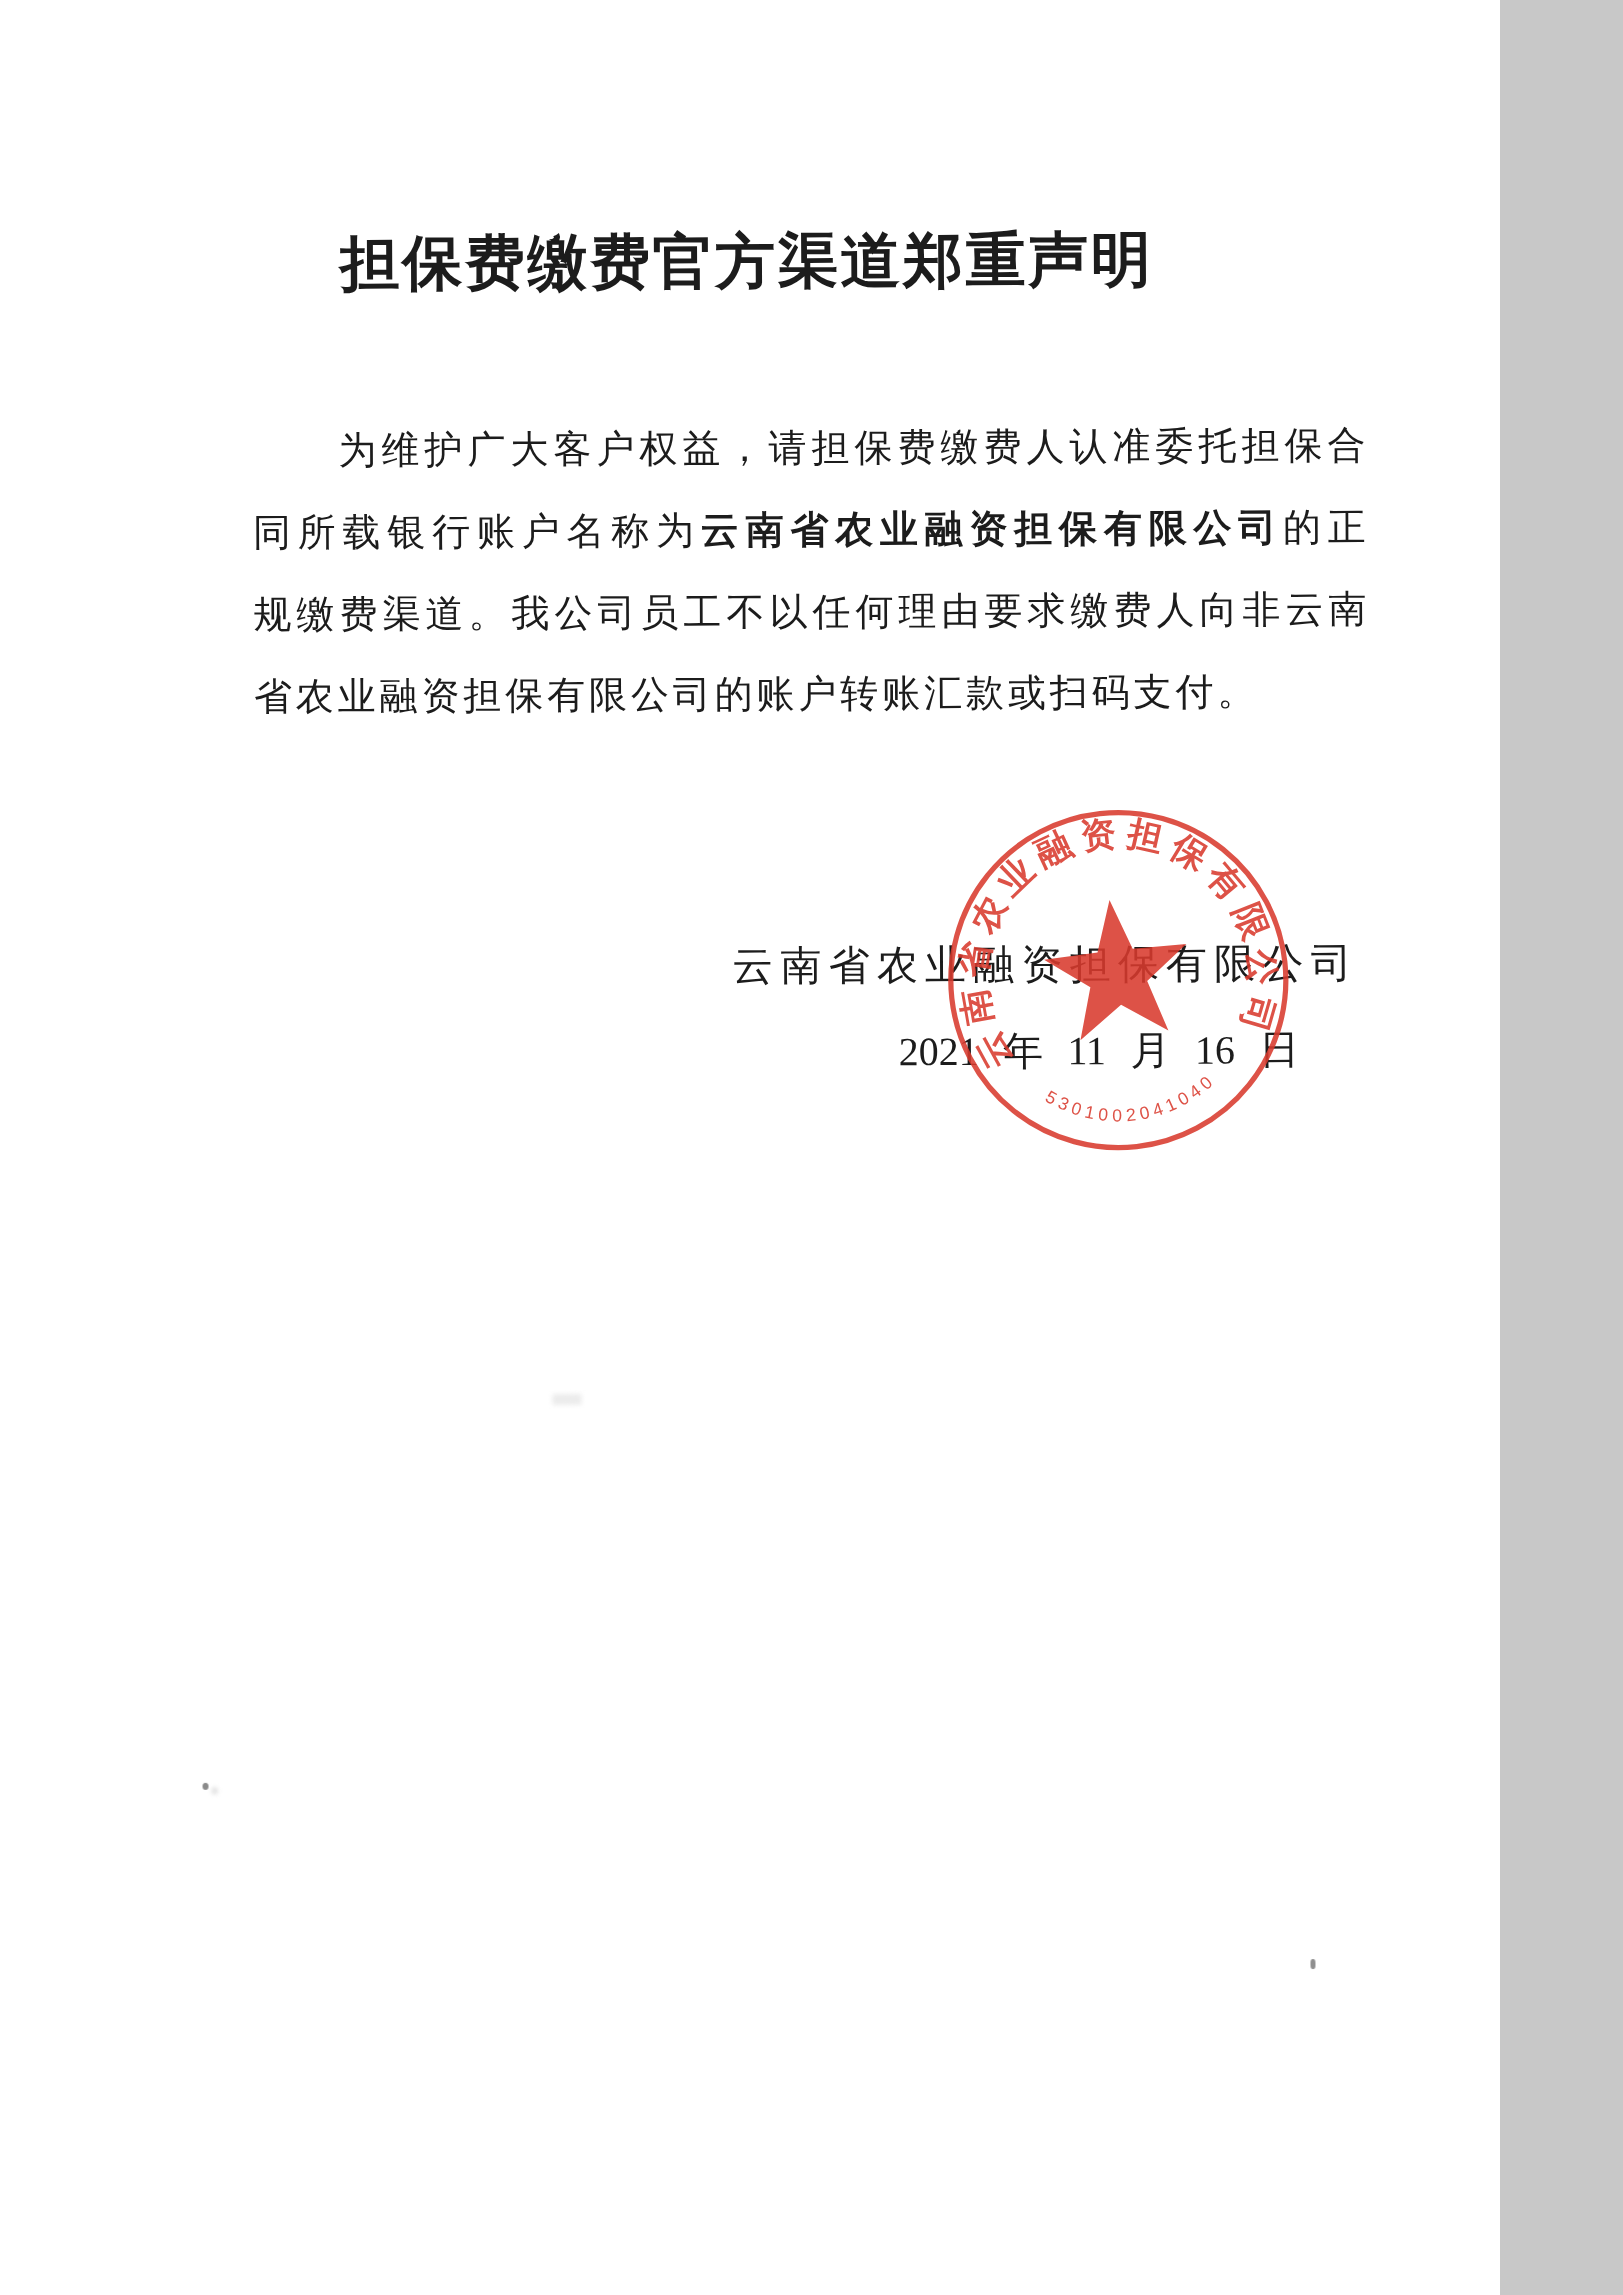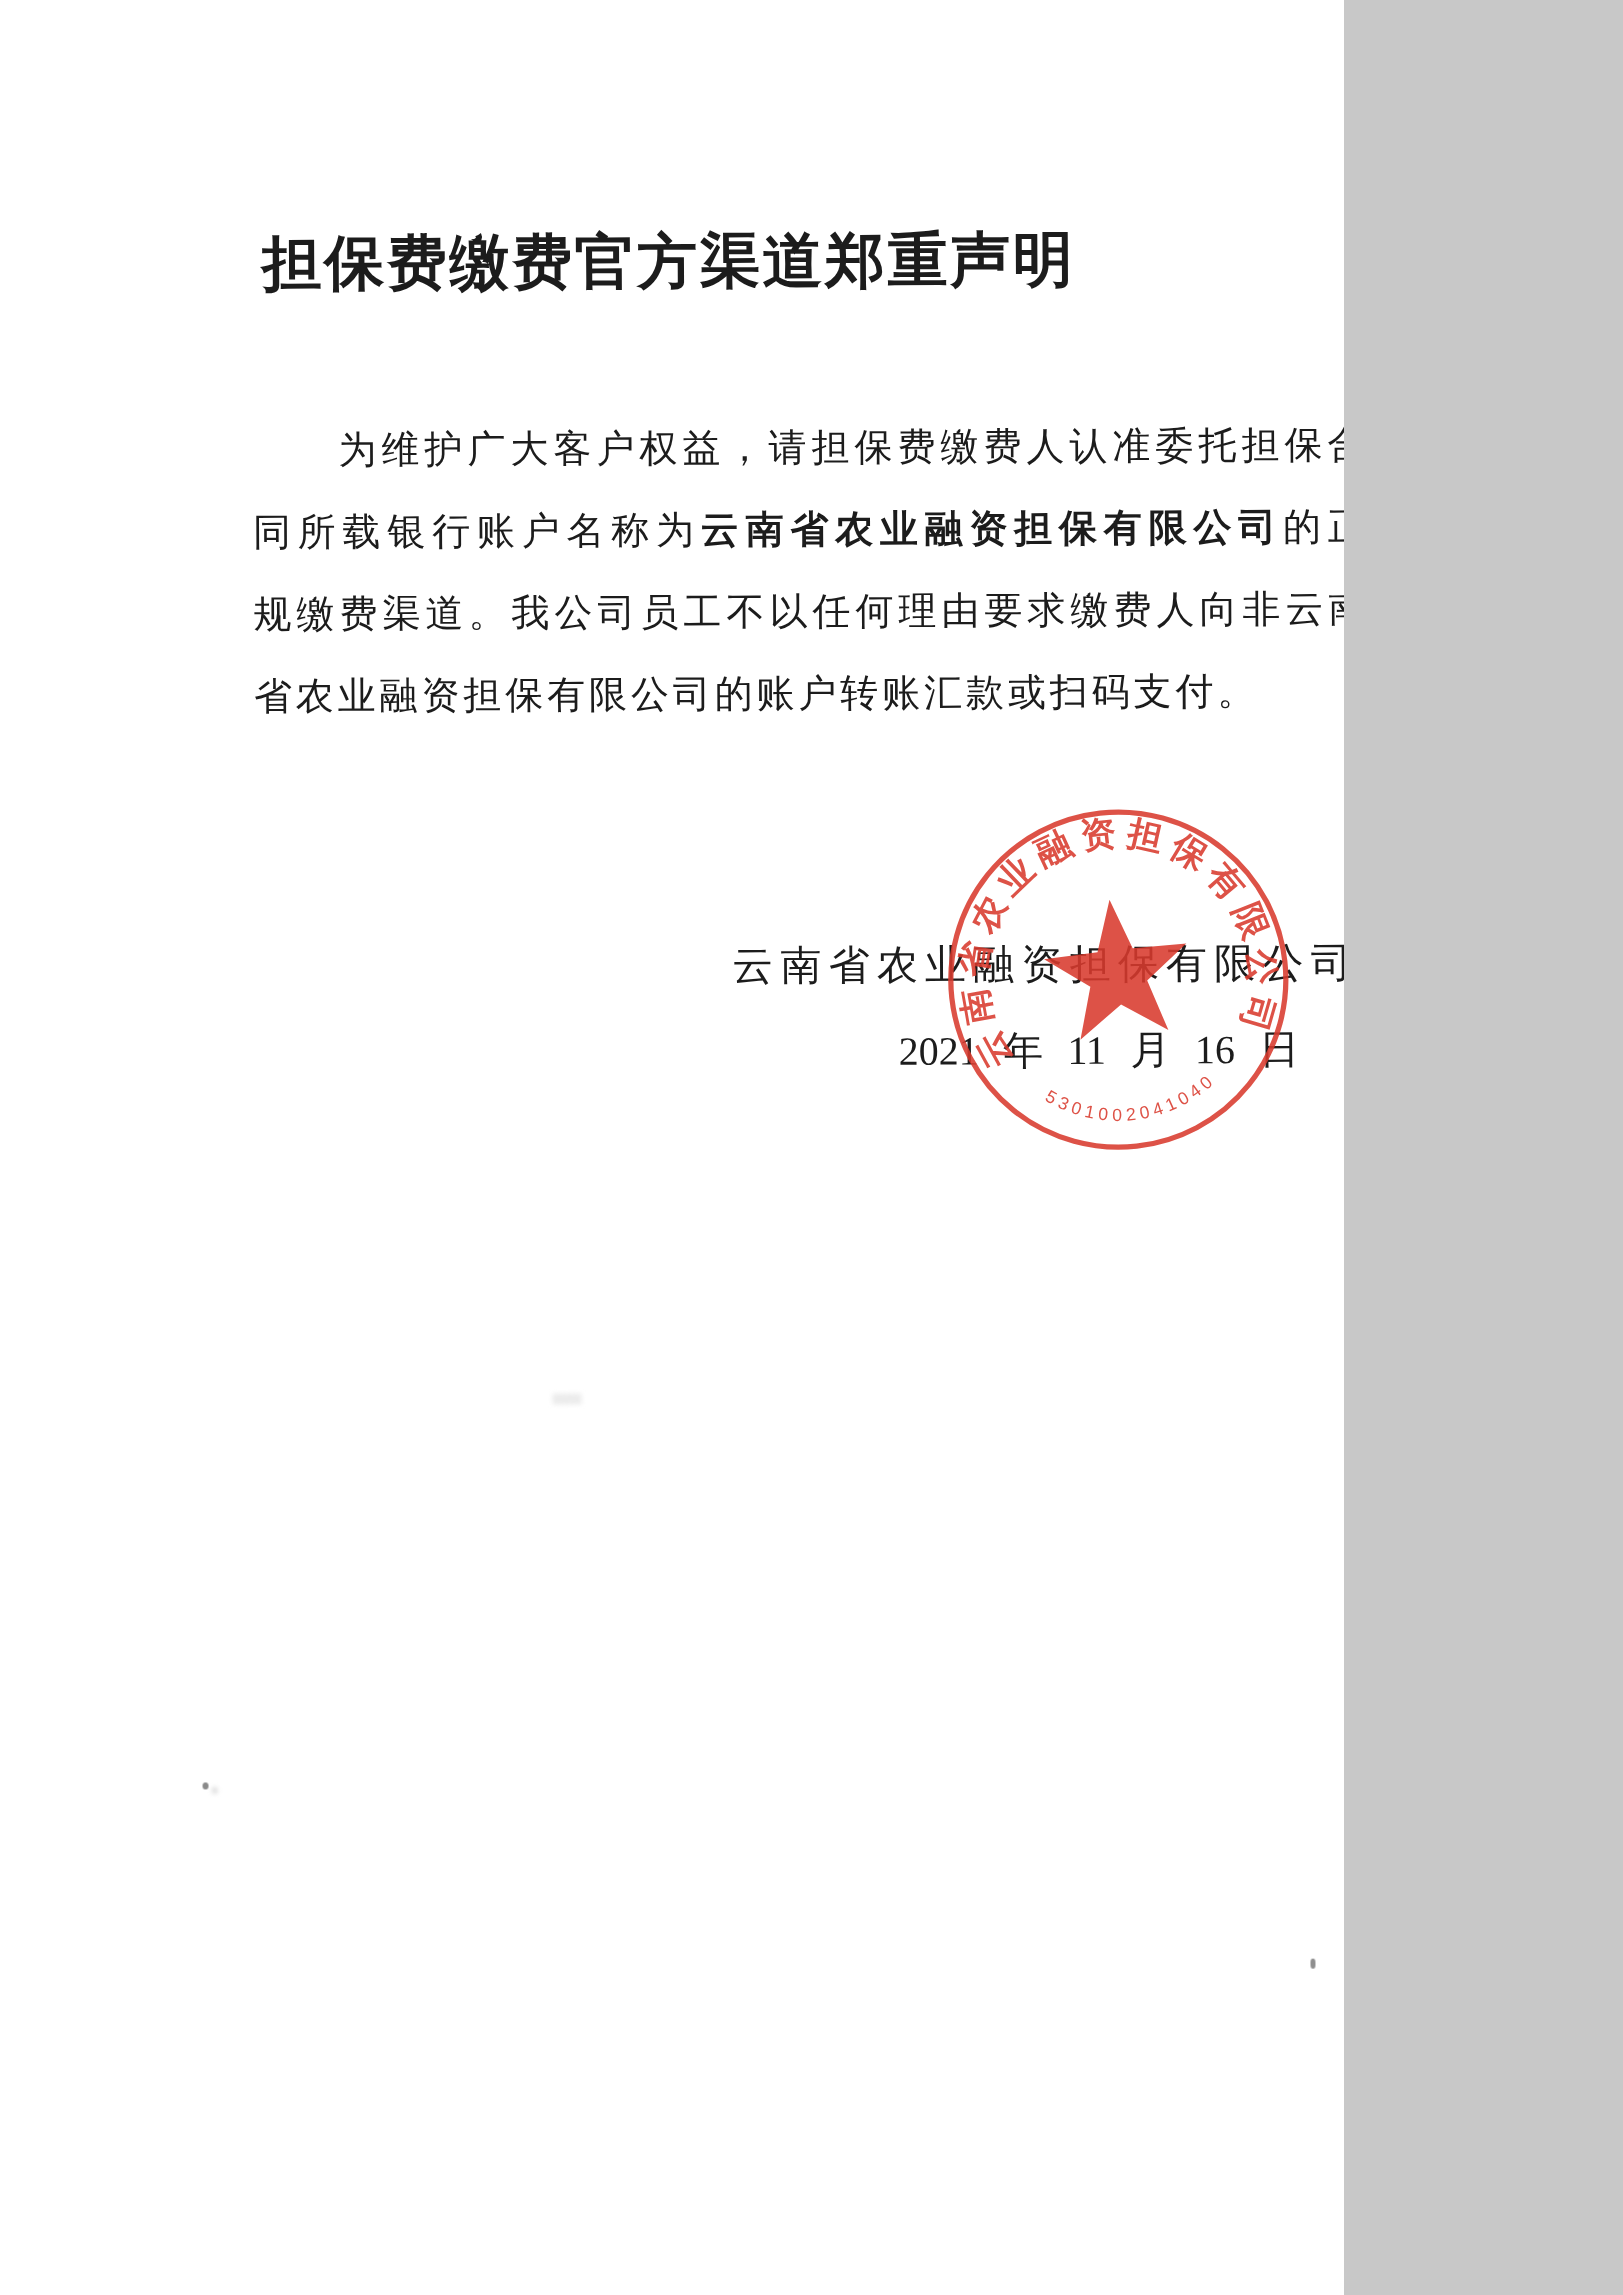--- a/index.html
+++ b/index.html
@@ -1,18 +1,18 @@
 <!DOCTYPE html>
 <html style="font-size:10.5px"><head>
 <meta charset="utf-8">
 <style>
   html, body { margin: 0; padding: 0; background: #c8c8c8; }
   .page {
     position: relative;
-    width: 1344px;
+    width: 1500px;
     height: 2295px;
     background: #ffffff;
     overflow: hidden;
     font-family: "Liberation Serif", "DejaVu Serif", serif;
     color: #1c1c1c;
   }
   .content {
     position: absolute;
     inset: 0;
     transform: rotate(-0.3deg);

